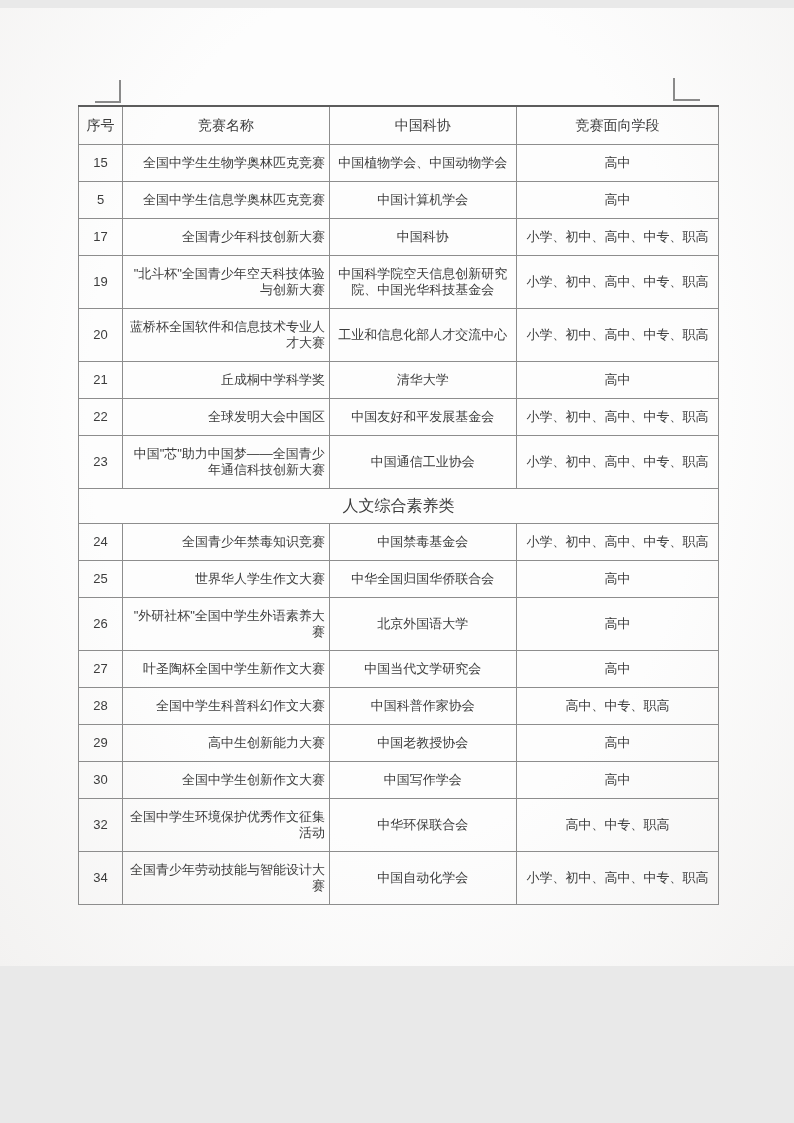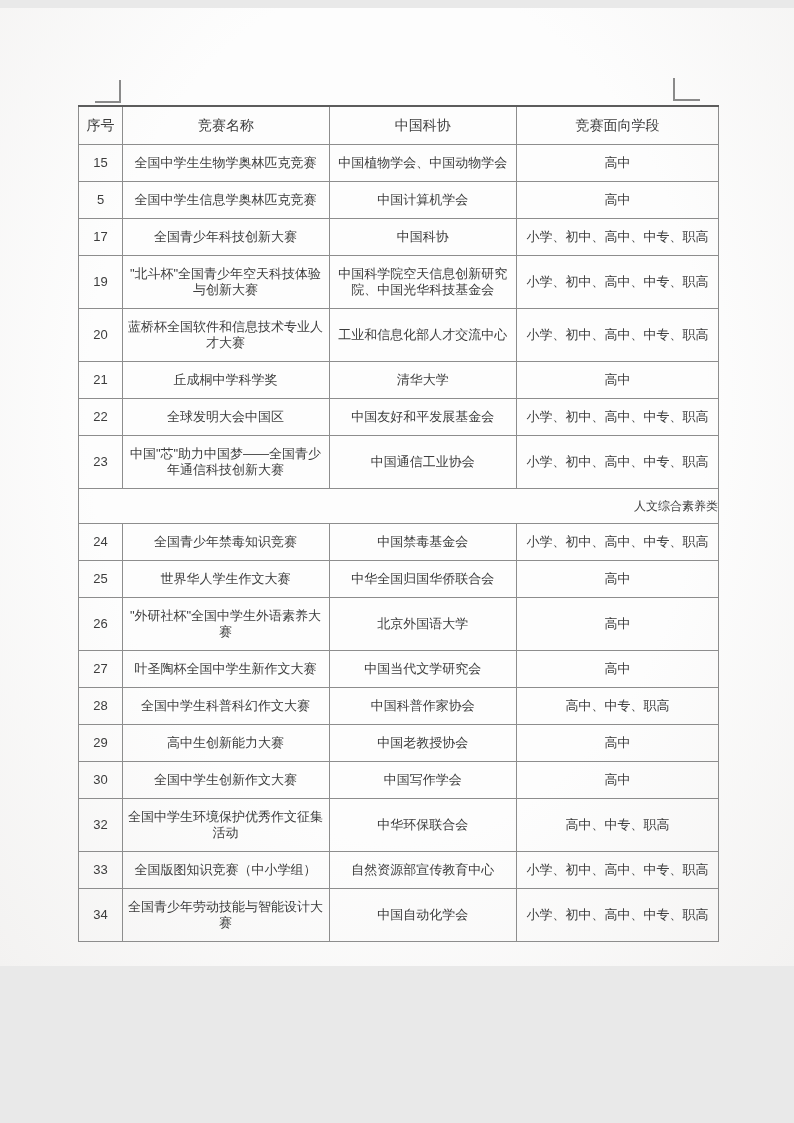--- a/index.html
+++ b/index.html
@@ -49,29 +49,29 @@
     font-size: 14px;
     line-height: 17px;
     padding: 10px 4px;
   }
   td {
     font-size: 13px;
     line-height: 16px;
     padding: 10px 6px;
   }
   td.col1 {
-    text-align: center;
+    text-align: right;
     padding-left: 3px;
     padding-right: 4px;
   }
   td.col3 { white-space: nowrap; }
   tr.section-row td {
-    text-align: right;
+    text-align: center;
     padding: 9px 0;
-    font-size: 12px;
+    font-size: 16px;
   }
 </style>
 </head>
 <body>
 
 <div class="page">
   <div class="corner tl"></div>
   <div class="corner tr"></div>
   <div class="corner bl"></div>
   <div class="corner br"></div>
@@ -185,26 +185,20 @@
           <td class="col2">中国写作学会</td>
           <td class="col3">高中</td>
         </tr>
         <tr>
           <td class="col0">32</td>
           <td class="col1">全国中学生环境保护优秀作文征集活动</td>
           <td class="col2">中华环保联合会</td>
           <td class="col3">高中、中专、职高</td>
         </tr>
         <tr>
-          <td class="col0">33</td>
-          <td class="col1">全国版图知识竞赛（中小学组）</td>
-          <td class="col2">自然资源部宣传教育中心</td>
-          <td class="col3">小学、初中、高中、中专、职高</td>
-        </tr>
-        <tr>
           <td class="col0">34</td>
           <td class="col1">全国青少年劳动技能与智能设计大赛</td>
           <td class="col2">中国自动化学会</td>
           <td class="col3">小学、初中、高中、中专、职高</td>
         </tr>
       </tbody>
   </table>
 </div>
 
 </body></html>

